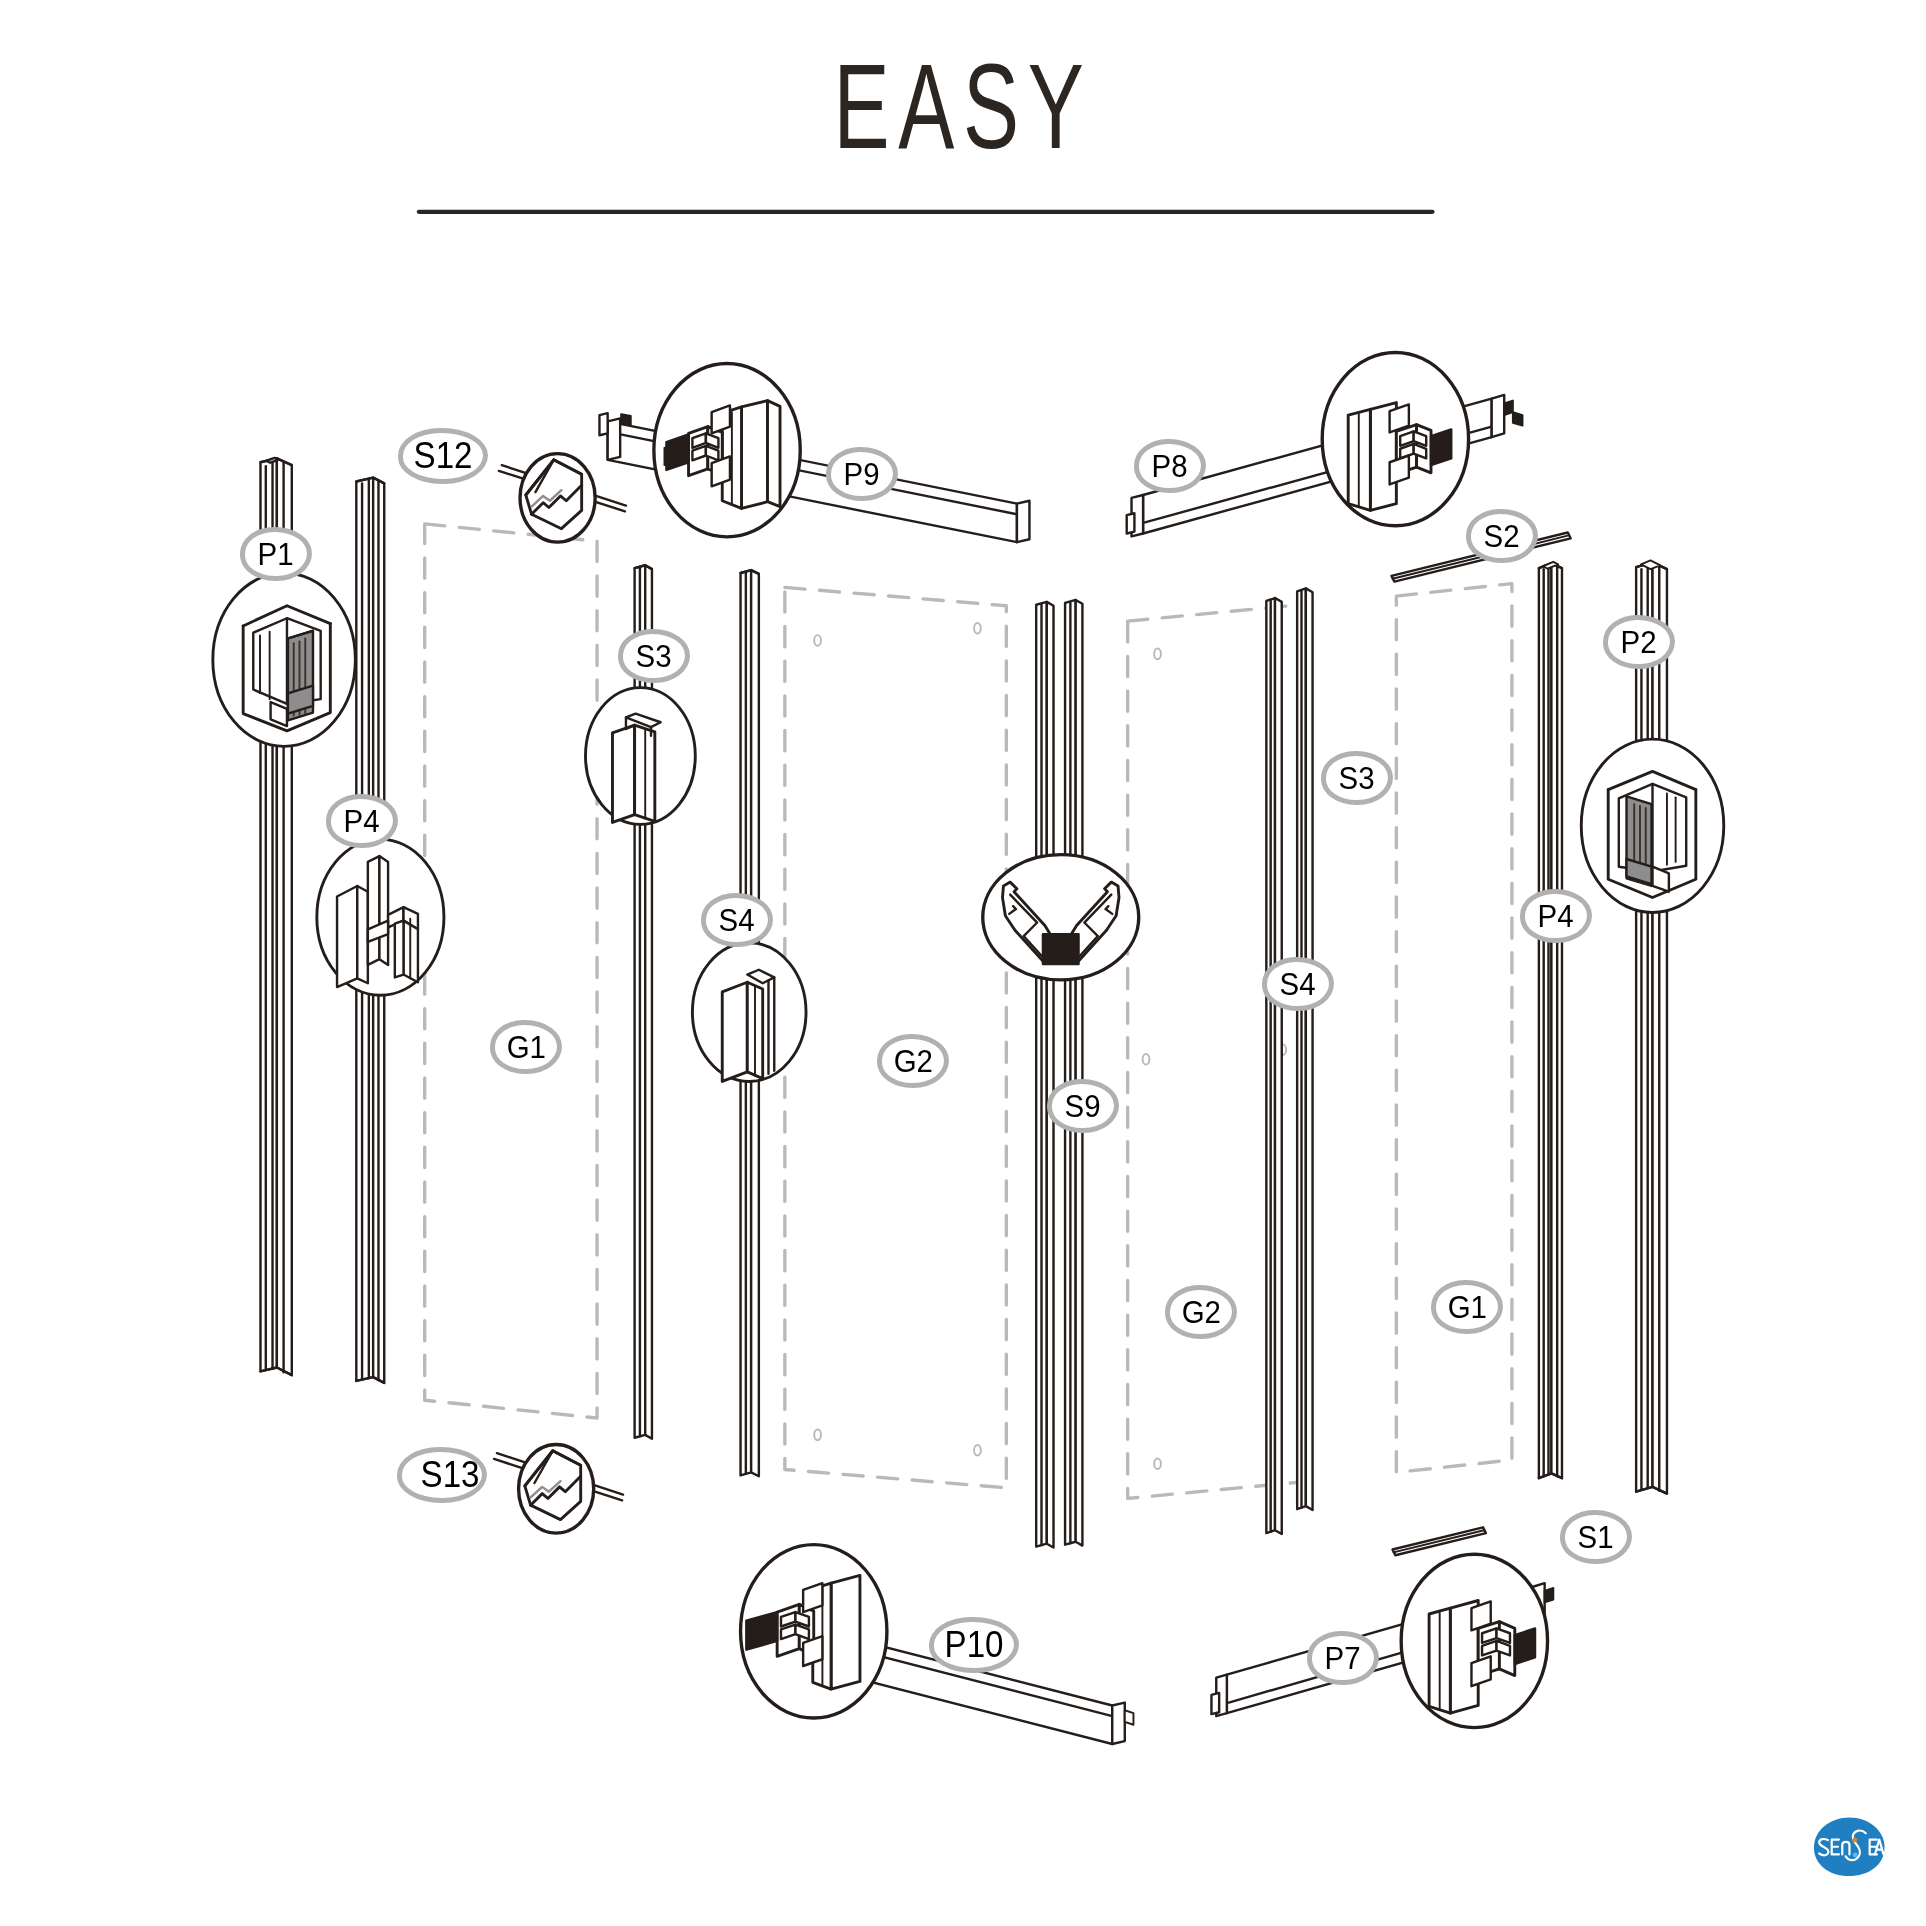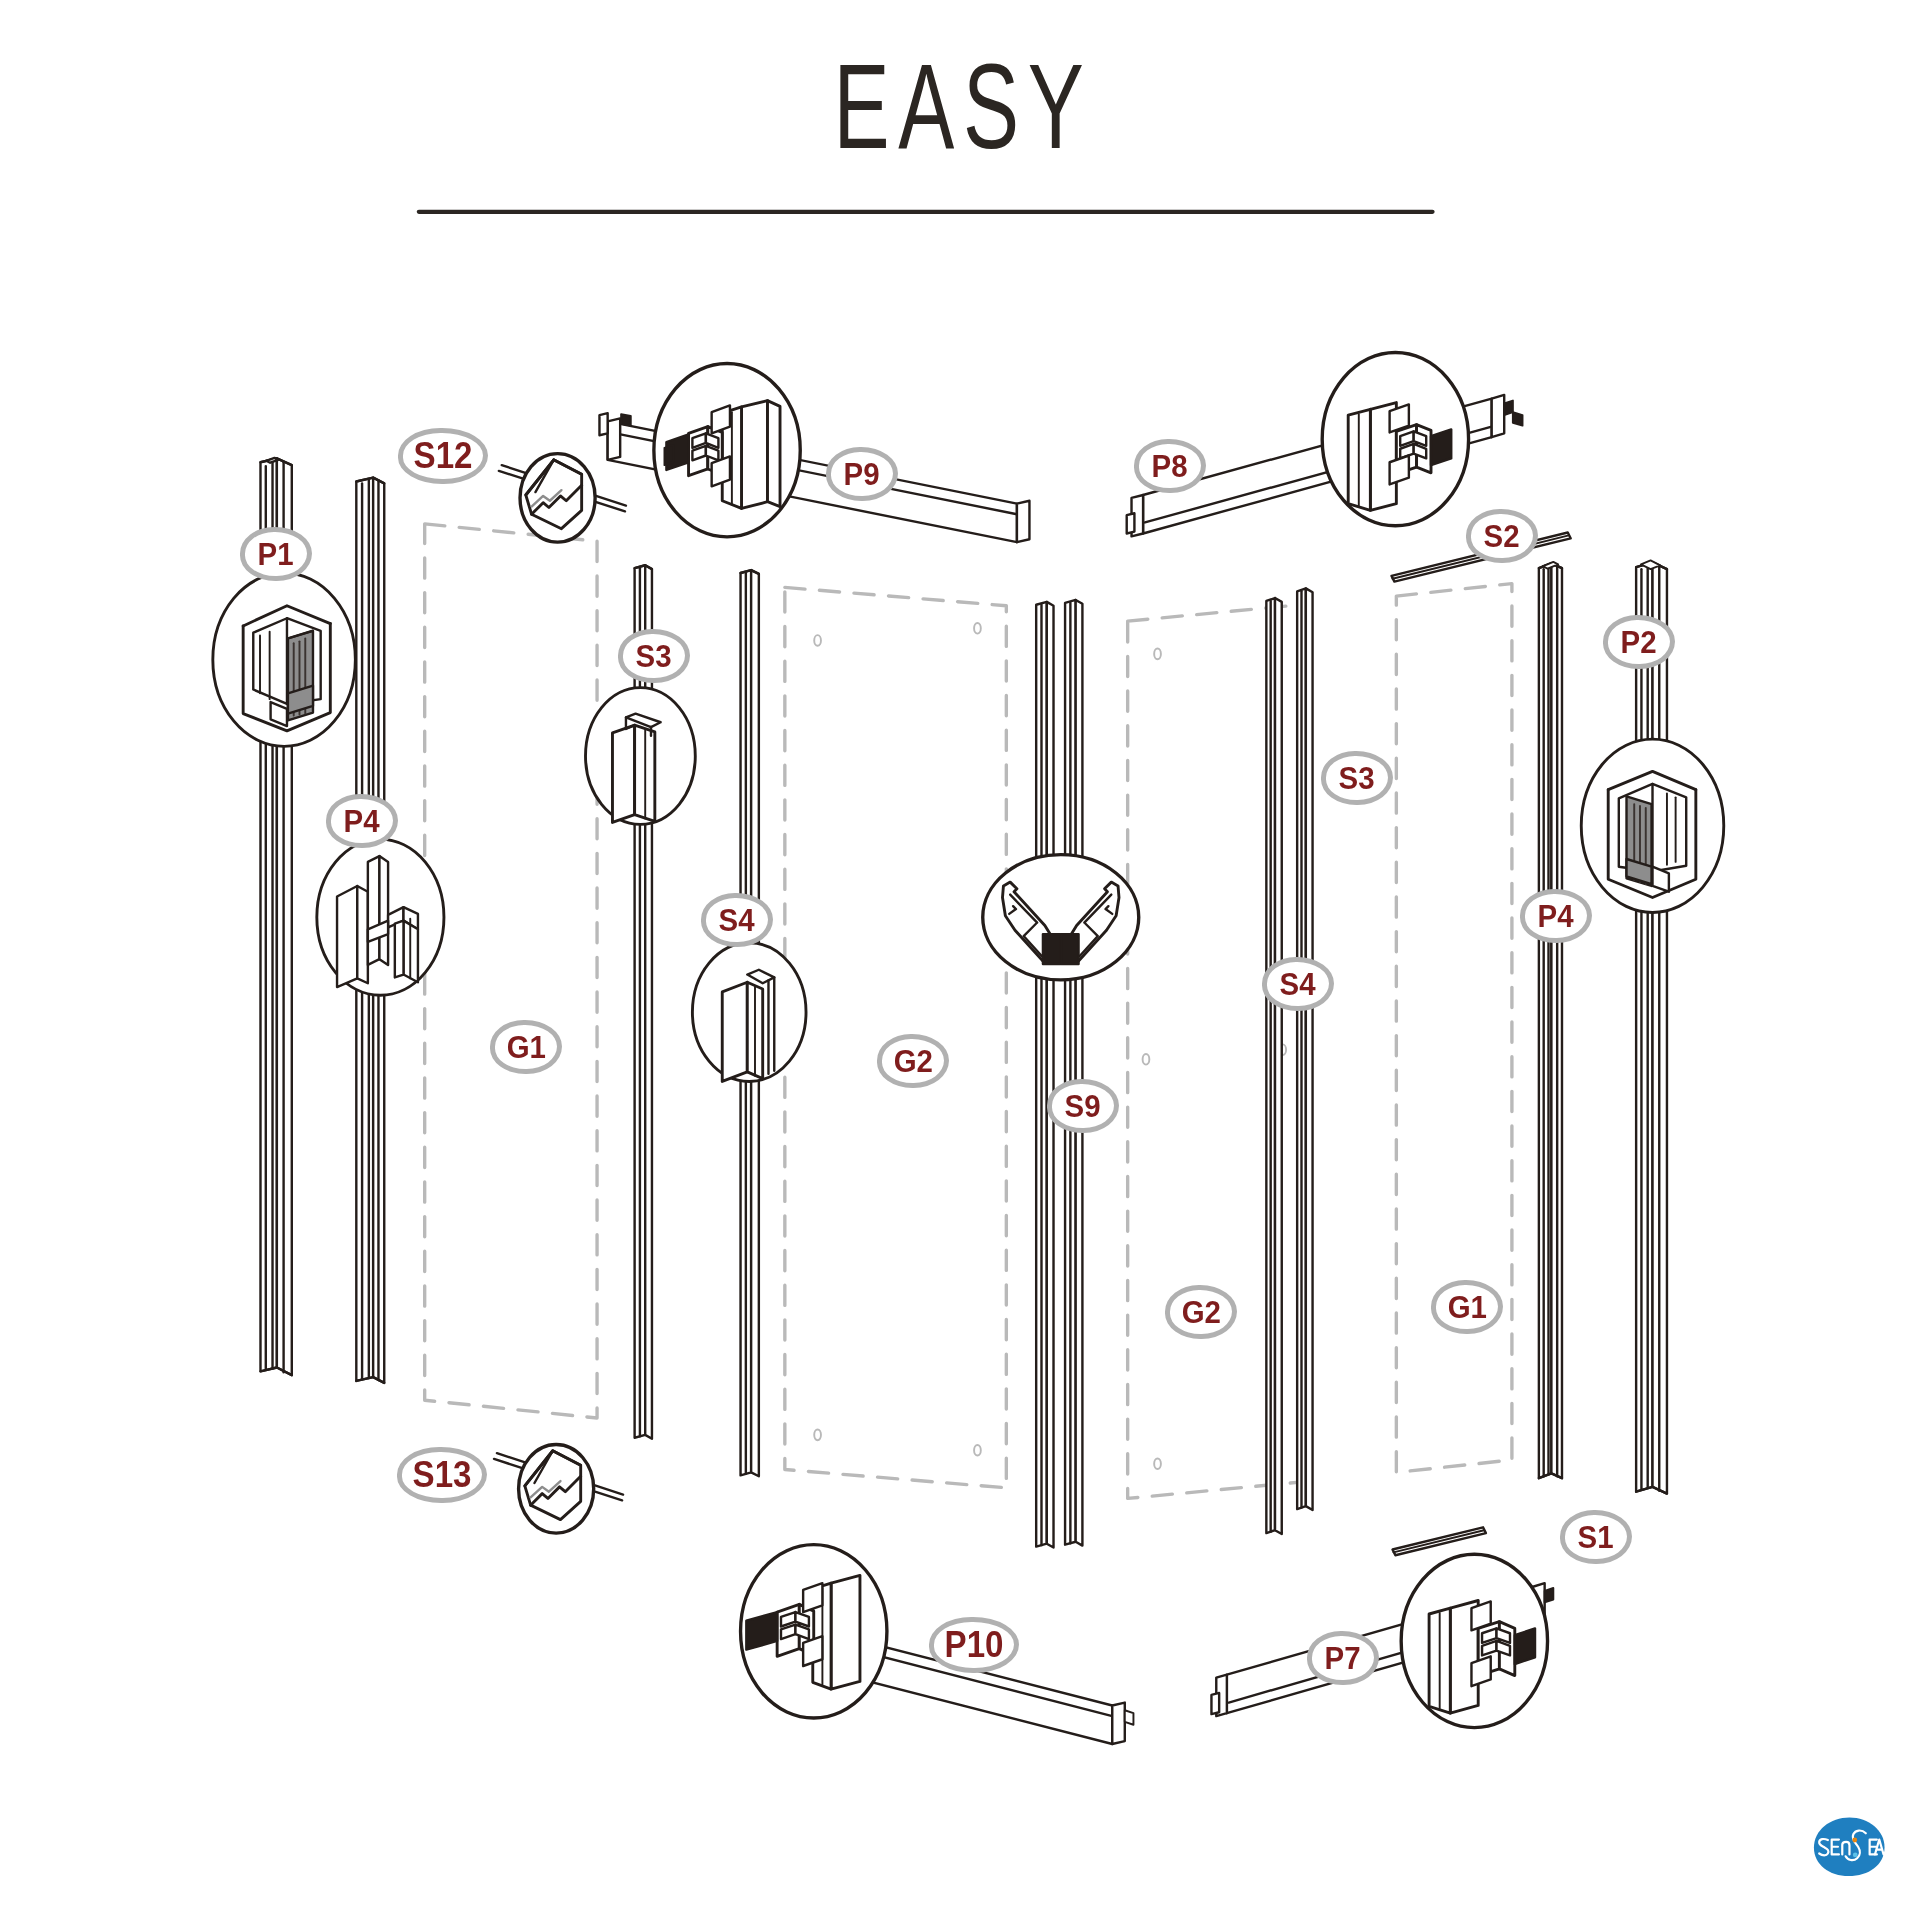--- a/index.html
+++ b/index.html
@@ -27,23 +27,23 @@
     user-select:none;
   }
 
   
   .lbl{
     position:absolute;
     display:flex;align-items:center;justify-content:center;
     background:#ffffff;
     border:5.8px solid #b1b1b1;
     border-radius:48% 52% 50% 50% / 50% 50% 52% 48%;
-    color:#7f1d1d;
+    color:#000000;
     font-family:"Liberation Sans", sans-serif;
-    font-weight:700;
+    font-weight:400;
     box-sizing:border-box;
     user-select:none;
     transform:translate(-50%,-50%);
   }
   .lbl span{display:block;line-height:1;transform:scaleX(.92);}
   .lbl.w2{width:72px;height:54px;font-size:32px;}
   .lbl.w3{width:90px;height:56px;font-size:36px;}
 
   
   .logo{
@@ -452,21 +452,21 @@
     </div>
     <div class="lbl w2" style="left: 1467px; top: 1307px;">
       <span>G1</span>
     </div>
     <div class="lbl w2" style="left: 1639px; top: 642px;">
       <span>P2</span>
     </div>
     <div class="lbl w2" style="left: 1556px; top: 916px;">
       <span>P4</span>
     </div>
-    <div class="lbl w3" style="left: 442px; top: 1475px;">
+    <div class="lbl w3" style="left: 442px; top: 1475px; justify-content: flex-end;">
       <span>S13</span>
     </div>
     <div class="lbl w3" style="left: 974px; top: 1645px;">
       <span>P10</span>
     </div>
     <div class="lbl w2" style="left: 1596px; top: 1537px;">
       <span>S1</span>
     </div>
     <div class="lbl w2" style="left: 1343px; top: 1658px;">
       <span>P7</span>

